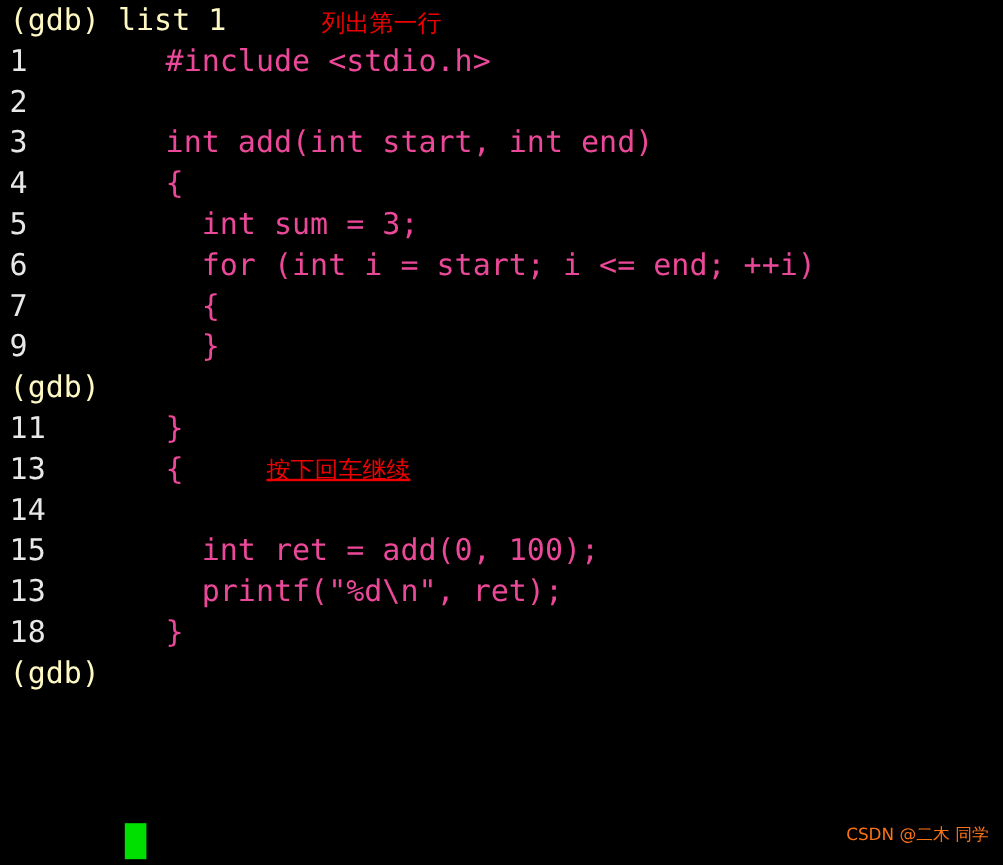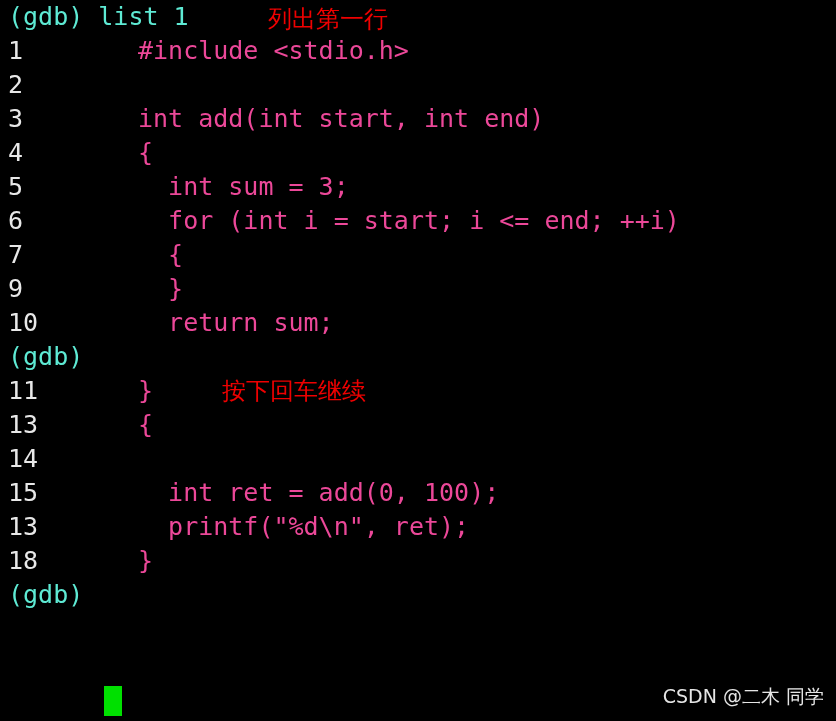--- a/index.html
+++ b/index.html
@@ -36,74 +36,73 @@
     width: 130px;
     color: #e8e8e8;
   }
 
   .code {
     color: #ec4899;
     white-space: pre;
   }
 
   .prompt {
-    color: #5eead4;
+    color: #fef9c3;
     white-space: pre;
   }
 
   
   .annotation {
     position: absolute;
     color: #ef0000;
     font-family: "DejaVu Sans", "Liberation Sans", sans-serif;
-    font-size: 24px;
+    font-size: 20px;
     line-height: 22px;
     white-space: pre;
   }
 
   #annotation-list-first { left: 268px; top: 8px; }
-  #annotation-press-enter { left: 222px; top: 380px; }
+  #annotation-press-enter { left: 222px; top: 380px; text-decoration: underline; }
 
   
   .cursor {
     position: absolute;
     left: 104px;
     top: 686px;
     width: 18px;
     height: 30px;
     background: #00e000;
   }
 
   
   #watermark {
     position: absolute;
     right: 12px;
     bottom: 8px;
-    color: #e5e5e5;
+    color: #f97316;
     font-family: "DejaVu Sans", "Liberation Sans", sans-serif;
-    font-size: 19px;
+    font-size: 14px;
     white-space: pre;
   }
 </style>
 </head>
 <body>
 
 <div id="terminal">
 
   <div class="term-line"><span class="prompt">(gdb) list 1</span></div>
 
   <div class="term-line"><span class="ln">1</span><span class="code">#include &lt;stdio.h&gt;</span></div>
   <div class="term-line"><span class="ln">2</span><span class="code"></span></div>
   <div class="term-line"><span class="ln">3</span><span class="code">int add(int start, int end)</span></div>
   <div class="term-line"><span class="ln">4</span><span class="code">{</span></div>
   <div class="term-line"><span class="ln">5</span><span class="code">  int sum = 3;</span></div>
   <div class="term-line"><span class="ln">6</span><span class="code">  for (int i = start; i &lt;= end; ++i)</span></div>
   <div class="term-line"><span class="ln">7</span><span class="code">  {</span></div>
   <div class="term-line"><span class="ln">9</span><span class="code">  }</span></div>
-  <div class="term-line"><span class="ln">10</span><span class="code">  return sum;</span></div>
 
   <div class="term-line"><span class="prompt">(gdb)</span></div>
 
   <div class="term-line"><span class="ln">11</span><span class="code">}</span></div>
   <div class="term-line"><span class="ln">13</span><span class="code">{</span></div>
   <div class="term-line"><span class="ln">14</span><span class="code"></span></div>
   <div class="term-line"><span class="ln">15</span><span class="code">  int ret = add(0, 100);</span></div>
   <div class="term-line"><span class="ln">13</span><span class="code">  printf("%d\n", ret);</span></div>
   <div class="term-line"><span class="ln">18</span><span class="code">}</span></div>
 

